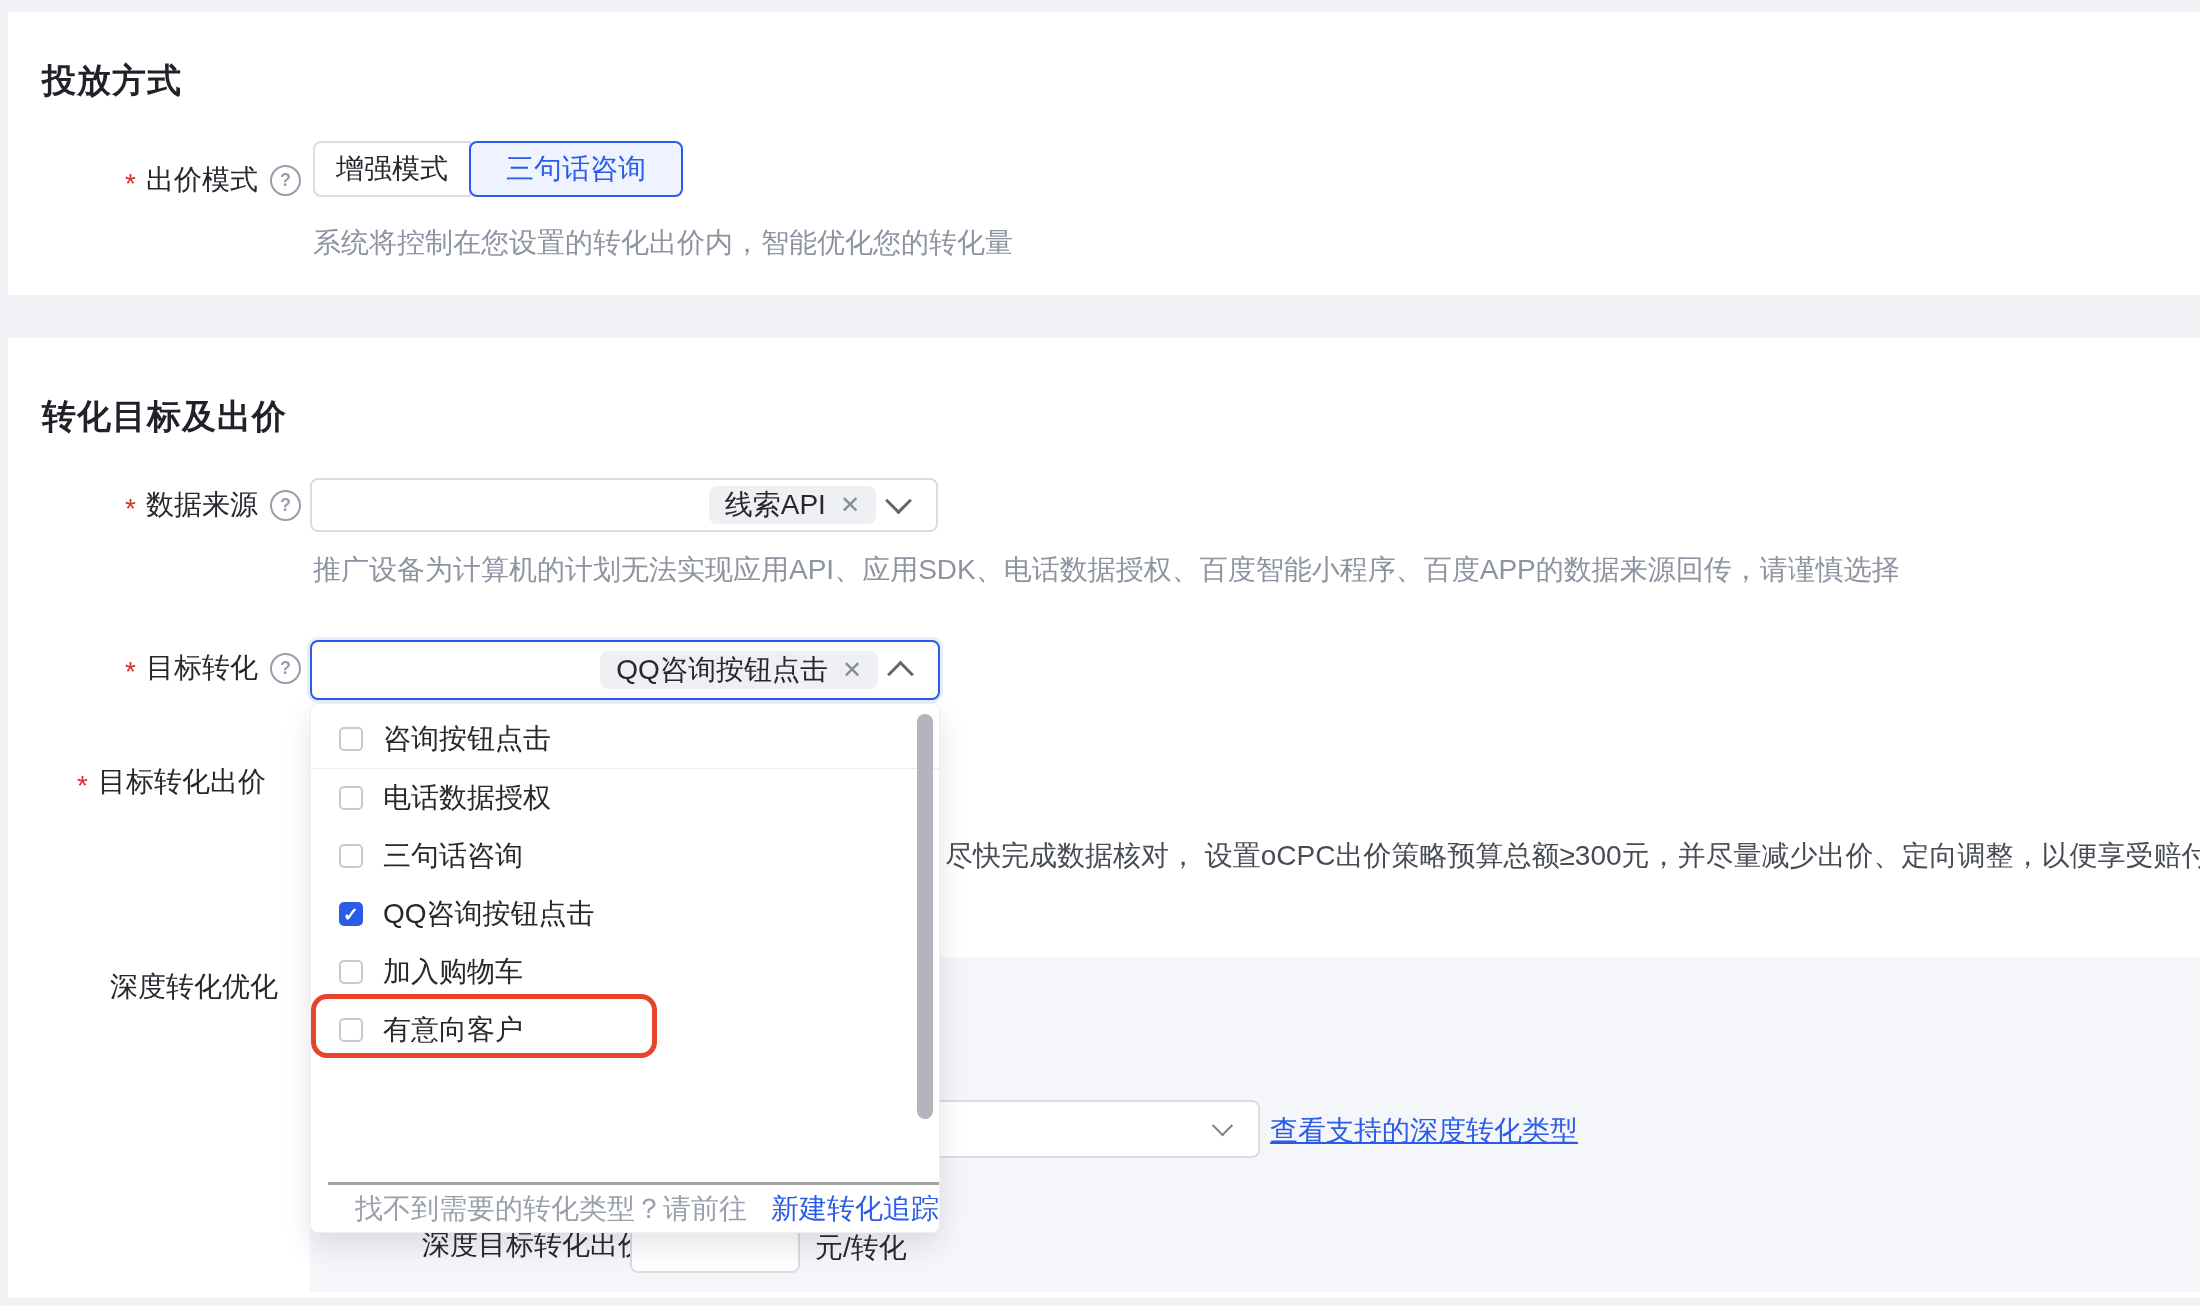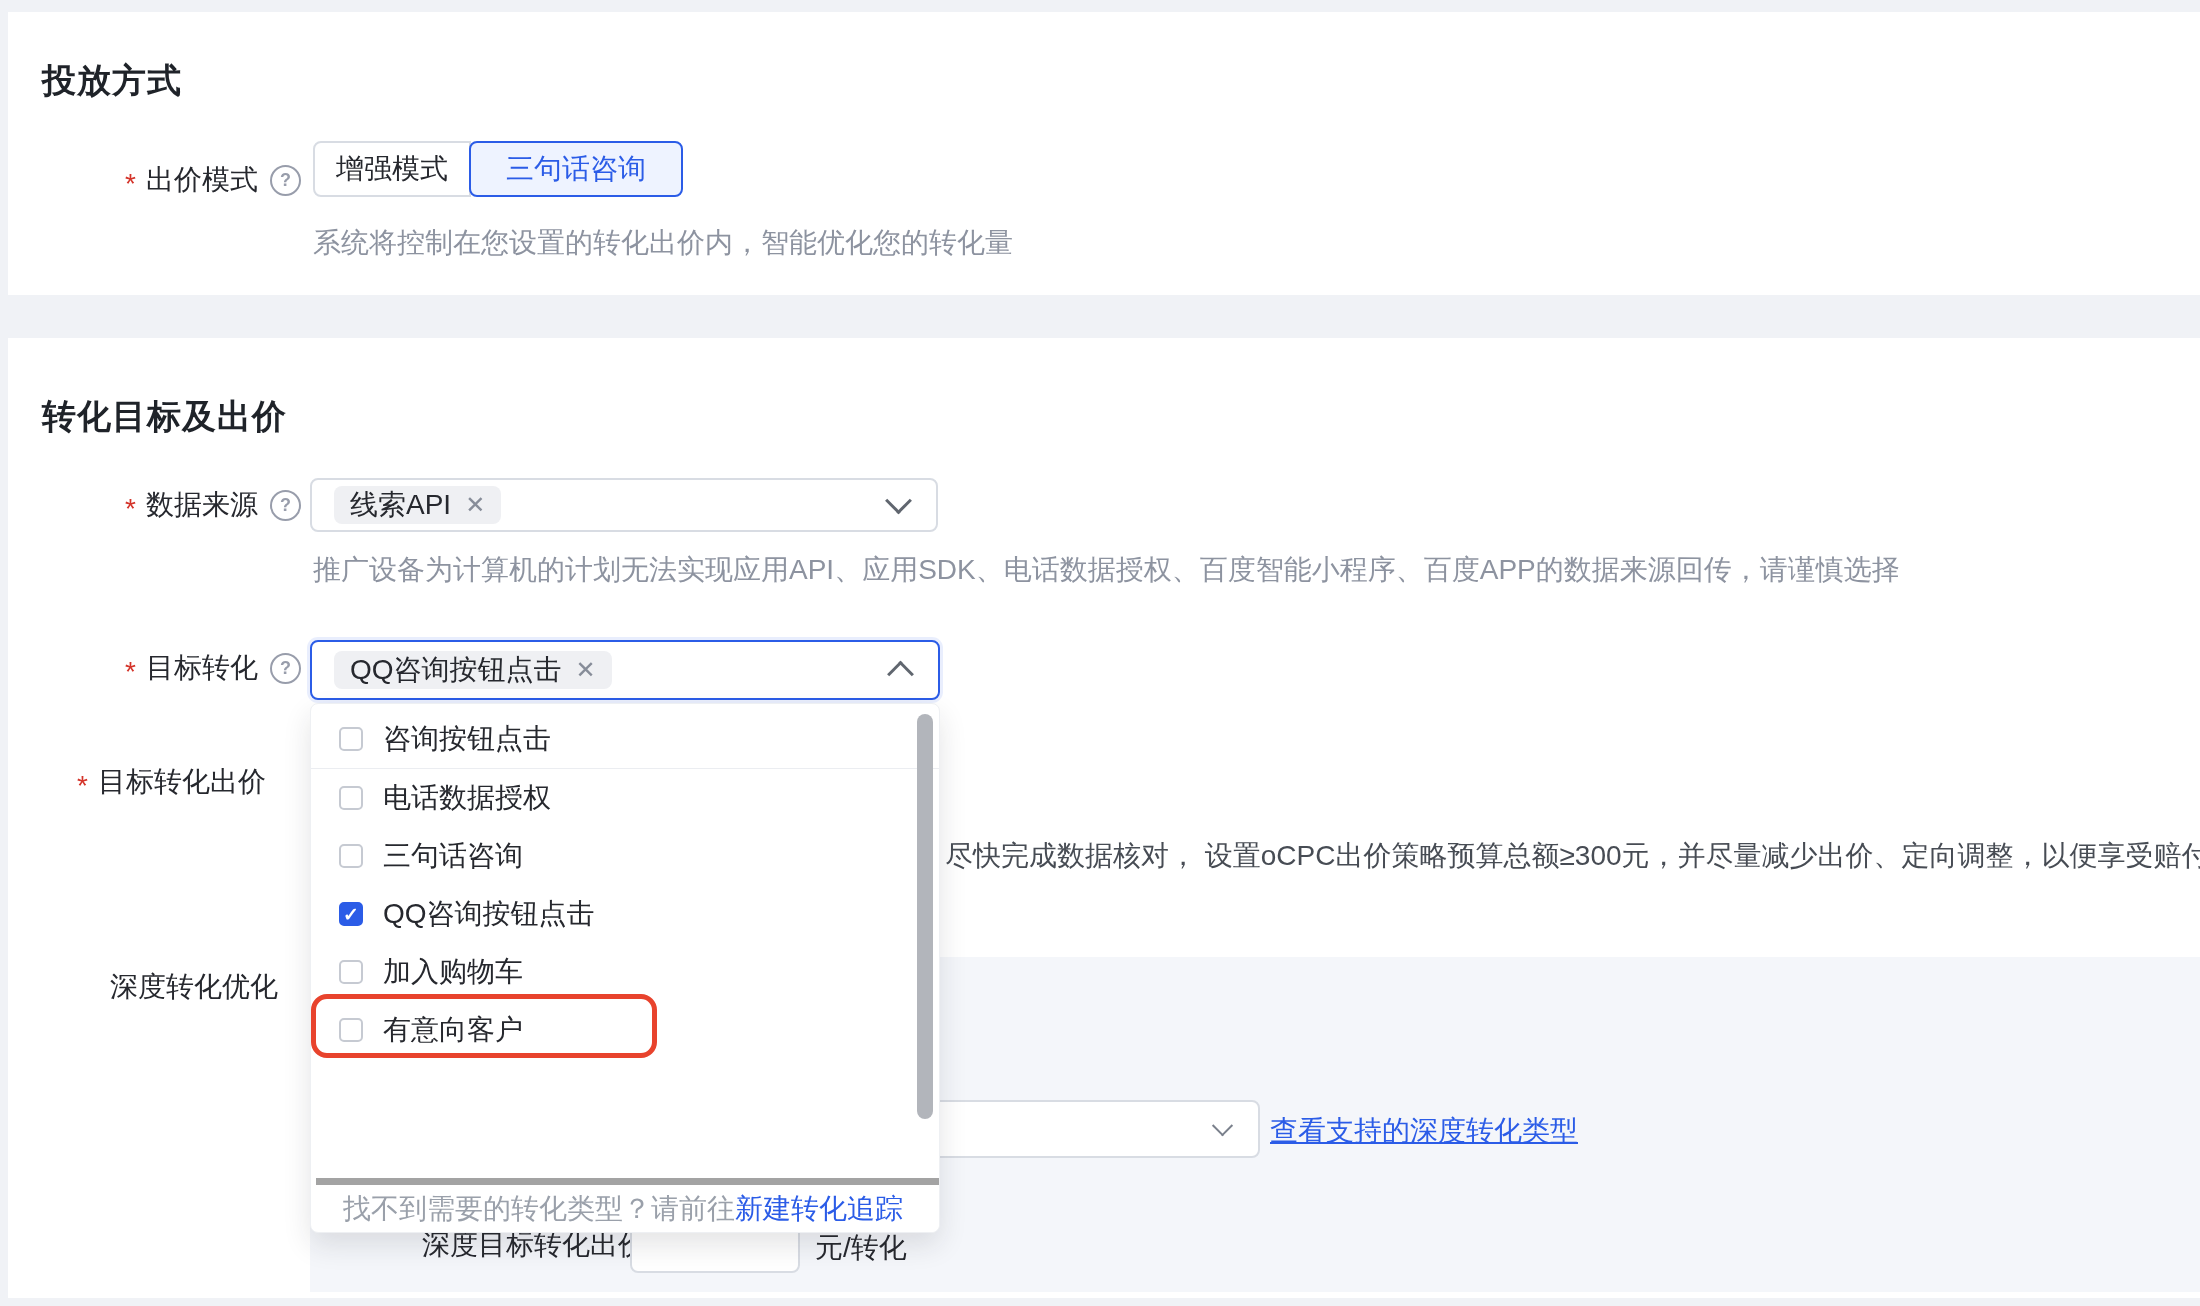--- a/index.html
+++ b/index.html
@@ -12,37 +12,37 @@
   .field-label{position:absolute;display:flex;align-items:center;font-size:28px;color:#26282e;}
   .req{color:#d4342a;margin-right:10px;font-size:28px;position:relative;top:4px;}
   .help-icon{display:inline-flex;align-items:center;justify-content:center;width:27px;height:27px;border:2px solid #989dab;border-radius:50%;color:#989dab;font-size:18px;font-weight:700;margin-left:12px;}
   .hint{position:absolute;font-size:28px;color:#8d93a0;white-space:nowrap;}
   
   .seg-wrap{position:absolute;left:305px;top:129px;display:flex;align-items:stretch;height:56px;}
   .seg-btn{display:flex;align-items:center;justify-content:center;font-size:28px;box-sizing:border-box;cursor:pointer;}
   .seg-off{width:158px;border:2px solid #d8dce3;border-radius:8px 0 0 8px;background:#fff;color:#26282e;}
   .seg-on{width:214px;border:2px solid #2b5ce7;border-radius:8px;background:#eef3ff;color:#2b5ce7;margin-left:-2px;z-index:2;}
   
-  .select{position:absolute;box-sizing:border-box;background:#fff;border:2px solid #d8dce3;border-radius:8px;display:flex;align-items:center;padding:0 60px 0 22px;}
+  .select{position:absolute;box-sizing:border-box;background:#fff;border:2px solid #d8dce3;border-radius:8px;display:flex;align-items:center;padding:0 60px 0 22px;justify-content:flex-end;}
   .select.focused{border-color:#2b5ce7;box-shadow:0 0 0 3px rgba(43,92,231,0.10);}
   .tag{display:inline-flex;align-items:center;background:#eff0f3;border-radius:8px;height:38px;padding:0 16px;font-size:28px;color:#26282e;white-space:nowrap;}
   .tag .x{margin-left:14px;color:#878d99;font-size:24px;cursor:pointer;}
   .chev{position:absolute;right:28px;top:50%;width:16px;height:16px;border-right:3px solid #60666f;border-bottom:3px solid #60666f;}
   .chev.down{transform:translateY(-72%) rotate(45deg);}
   .chev.up{transform:translateY(-28%) rotate(-135deg);}
   .chev.small{width:13px;height:13px;border-width:2px;border-color:#7a808c;}
   
   #dropdown{position:absolute;left:310px;top:703px;width:630px;height:530px;background:#fff;border:1px solid #eef0f3;border-radius:8px;box-shadow:0 12px 28px rgba(31,35,41,0.12);box-sizing:border-box;z-index:10;}
   .dd-list{position:absolute;left:0;top:0;right:0;bottom:47px;overflow:hidden;padding-top:6px;}
   .dd-item{height:58px;display:flex;align-items:center;padding-left:28px;font-size:28px;color:#26282e;cursor:pointer;}
   .dd-divider{height:1px;background:#ebedf1;margin:0;}
   .cbx{width:24px;height:24px;border:2px solid #c6cad2;border-radius:5px;background:#fff;margin-right:20px;box-sizing:border-box;flex:none;}
   .cbx.on{background:#2b5ce7;border-color:#2b5ce7;color:#fff;display:flex;align-items:center;justify-content:center;font-size:19px;font-weight:700;line-height:1;}
   #red-highlight{position:absolute;left:0;top:290px;width:346px;height:64px;border:5px solid #e8432d;border-radius:16px;box-sizing:border-box;pointer-events:none;z-index:12;}
-  .dd-footer{position:absolute;left:5px;right:0;bottom:0;height:47px;border-top:7px solid #a3a3a3;background:#fff;border-radius:0 0 8px 8px;display:flex;align-items:center;padding-left:27px;font-size:28px;color:#9aa0aa;white-space:nowrap;}
+  .dd-footer{position:absolute;left:17px;right:0;bottom:0;height:47px;border-top:3px solid #a3a3a3;background:#fff;border-radius:0 0 8px 8px;display:flex;align-items:center;padding-left:27px;font-size:28px;color:#9aa0aa;white-space:nowrap;justify-content:space-between;}
   .dd-footer a{color:#2b5ce7;text-decoration:none;cursor:pointer;}
   #dd-scrollbar{position:absolute;right:6px;top:10px;width:16px;height:405px;background:#b2b5bb;border-radius:8px;z-index:11;}
   
   #deep-panel{position:absolute;left:302px;top:619px;right:0;height:335px;background:#f4f6fa;}
   .notice{position:absolute;font-size:28px;color:#474c54;white-space:nowrap;}
   .link{font-size:28px;color:#2b5ce7;text-decoration:underline;cursor:pointer;white-space:nowrap;}
   .dcpa-input{position:absolute;box-sizing:border-box;width:170px;height:58px;border:2px solid #d8dce3;border-radius:8px;background:#fff;font-size:28px;padding:0 16px;color:#26282e;outline:none;}
   .unit{position:absolute;font-size:28px;color:#26282e;white-space:nowrap;}
 </style>
 </head>

